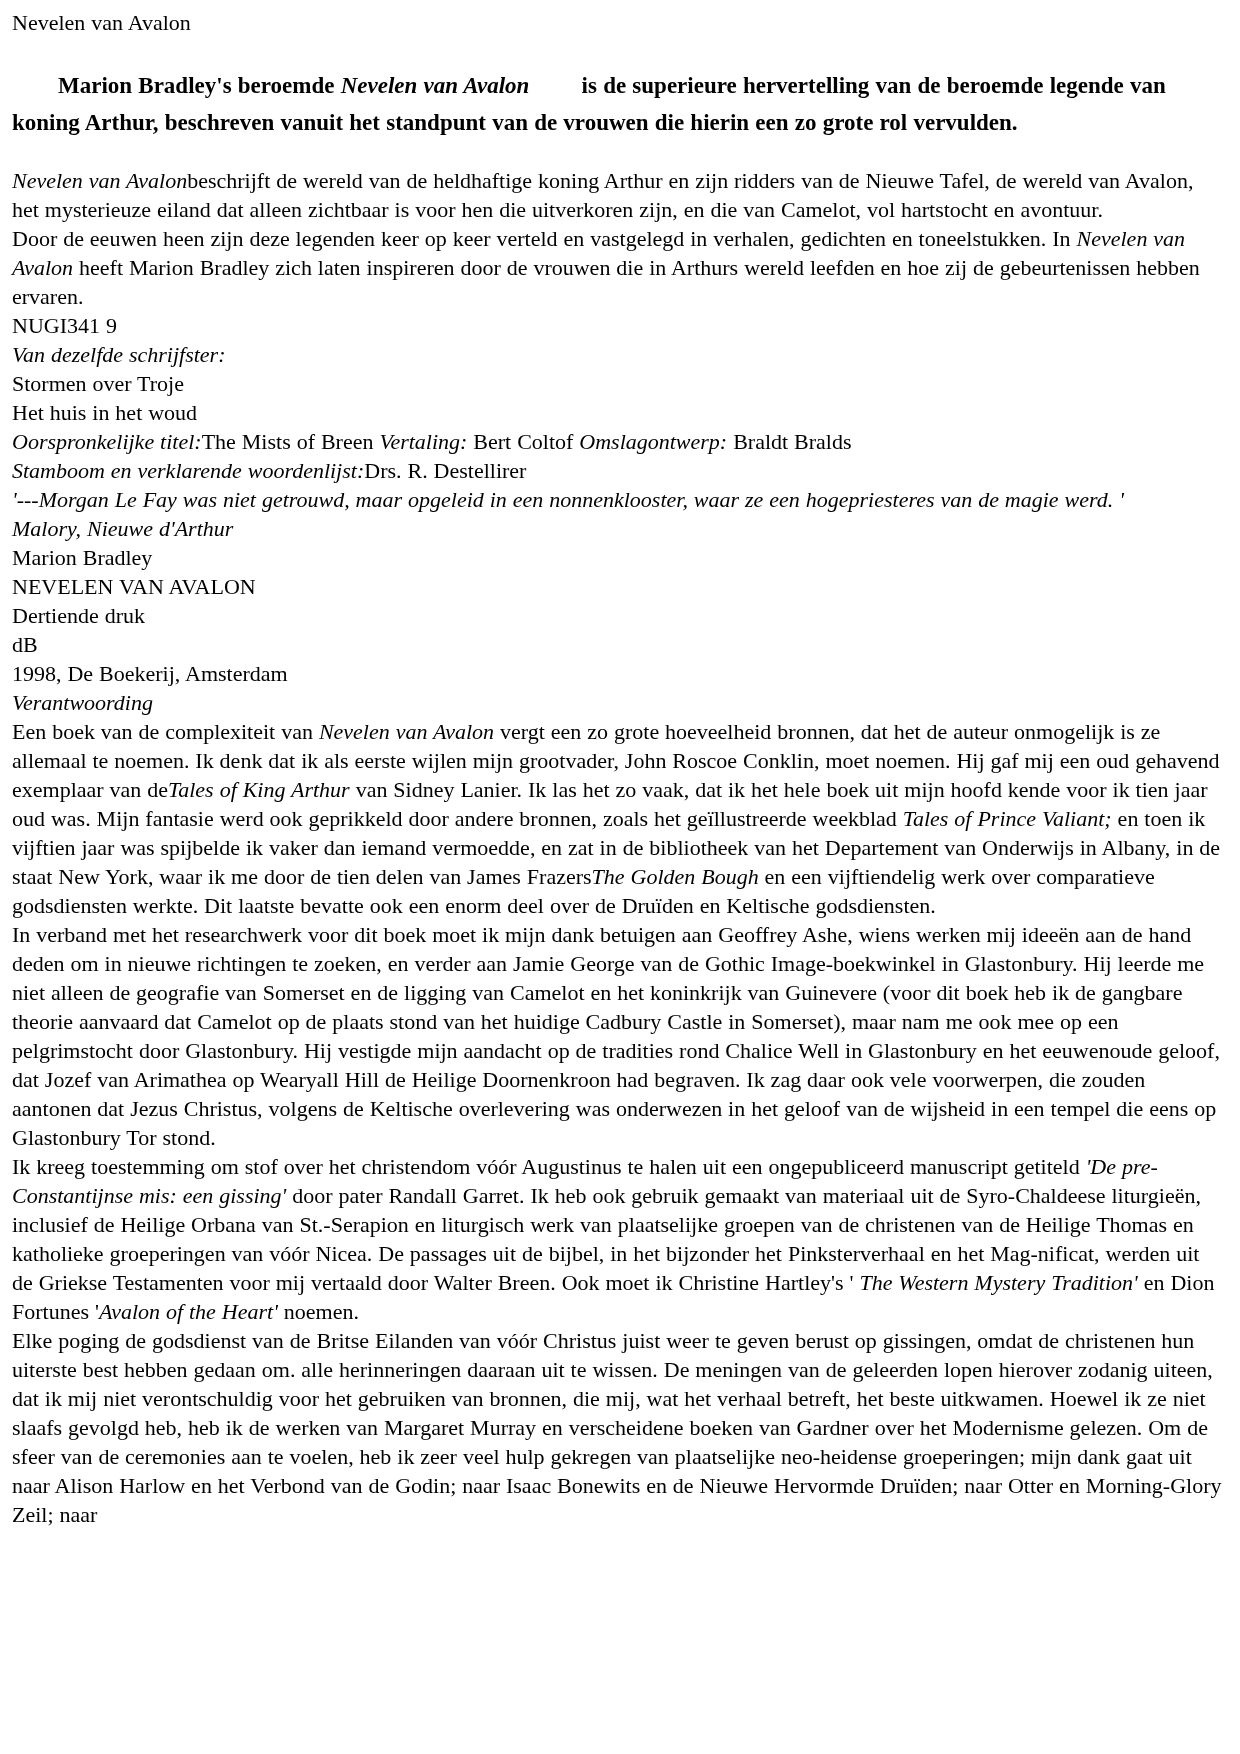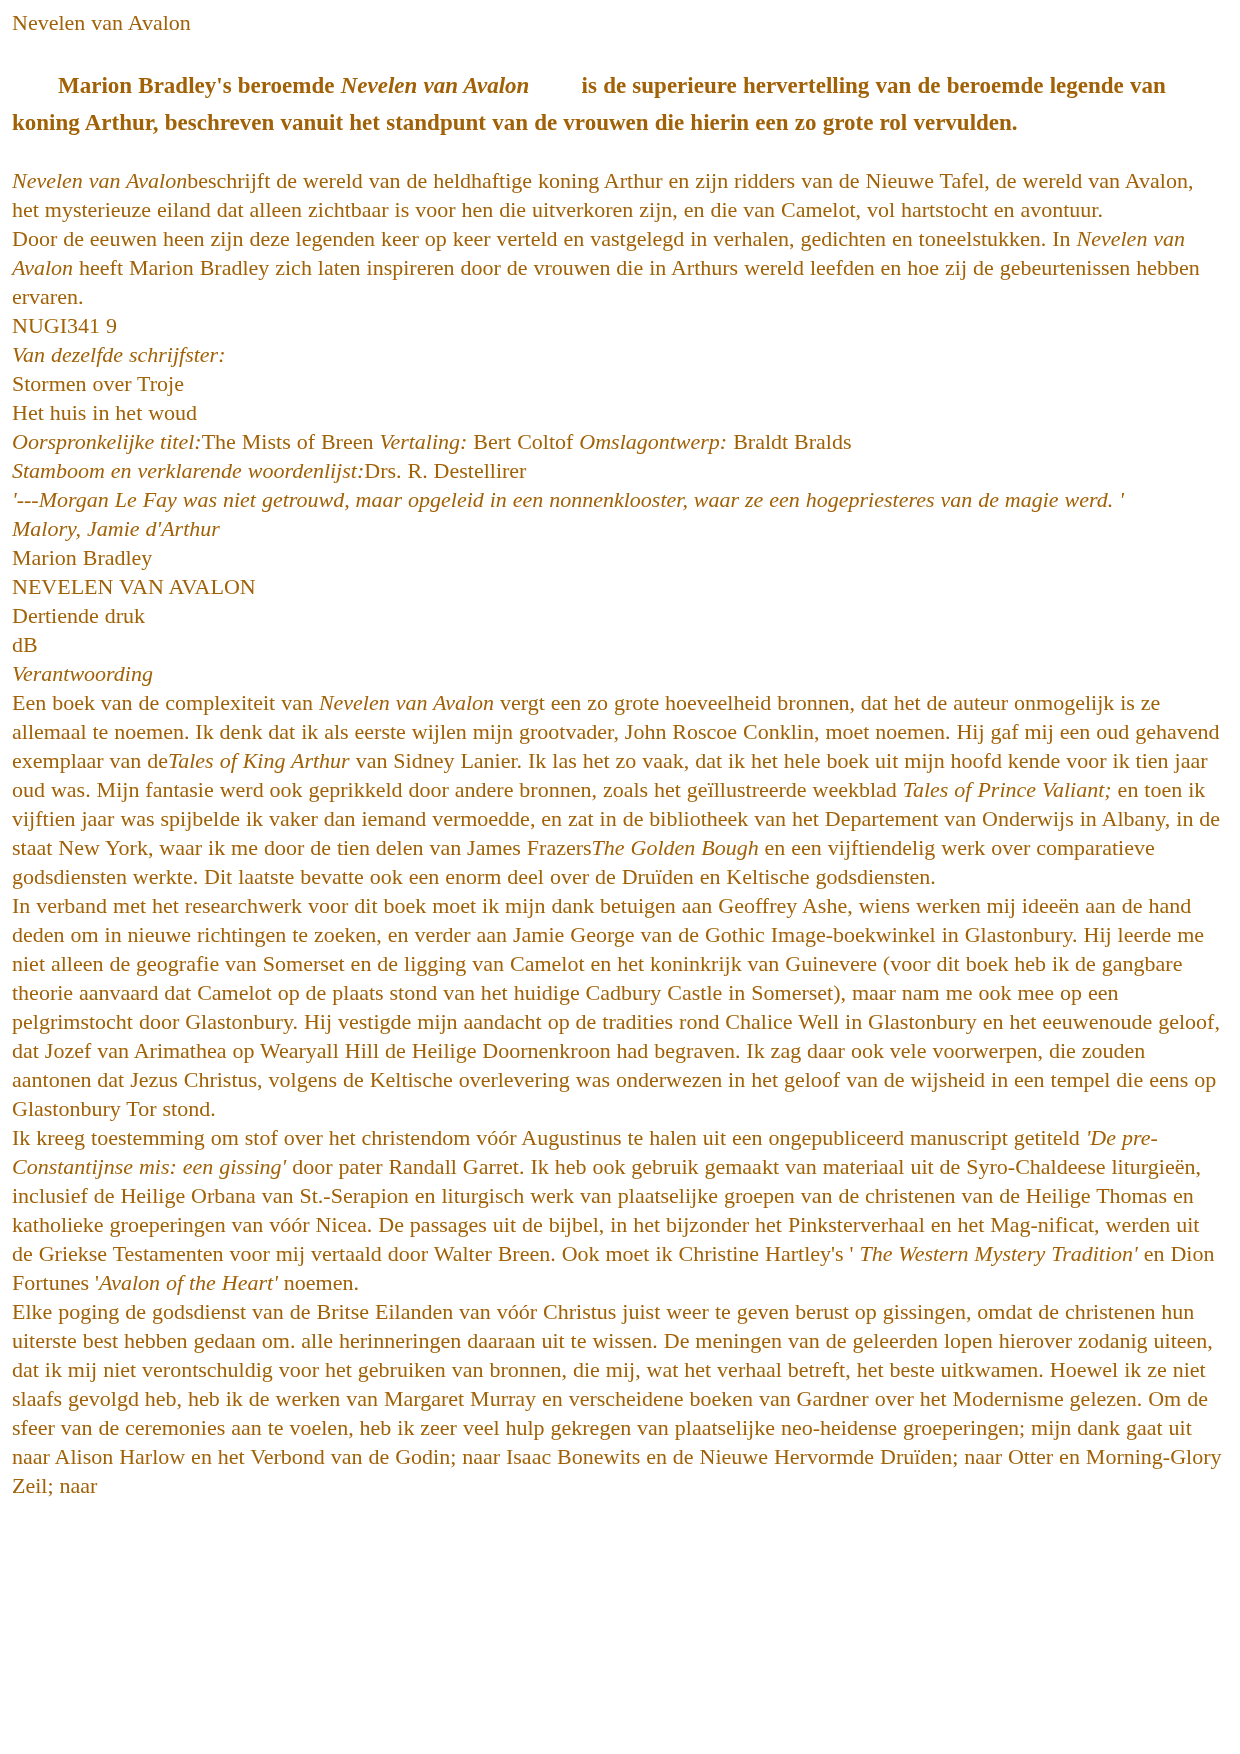--- a/index.html
+++ b/index.html
@@ -37,35 +37,36 @@
     margin-bottom: 25px;
   }
   .seg-n { font-style: normal; font-weight: inherit; }
   .seg-i { font-style: italic; }
   .seg-b { font-weight: bold; margin-left: 46px; }
   .seg-bi { font-weight: bold; font-style: italic; }
 </style>
 </head>
 <body>
 
-<div class="page" id="page-root" style="background: rgb(255, 255, 255); color: #a16207;">
+<div class="page" id="page-root" style="background: rgb(255, 255, 255); color: #000000;">
     <p class="para kind-title"><span class="seg-n">Nevelen van Avalon</span></p>
     <p class="para kind-lead"><span class="seg-b">Marion Bradley's beroemde </span><span class="seg-bi">Nevelen van Avalon</span><span class="seg-b"> is de superieure hervertelling van de beroemde legende van koning Arthur, beschreven vanuit het standpunt van de vrouwen die hierin een zo grote rol vervulden.</span></p>
     <p class="para kind-body"><span class="seg-i">Nevelen van Avalon</span><span class="seg-n">beschrijft de wereld van de heldhaftige koning Arthur en zijn ridders van de Nieuwe Tafel, de wereld van Avalon, het mysterieuze eiland dat alleen zichtbaar is voor hen die uitverkoren zijn, en die van Camelot, vol hartstocht en avontuur.</span></p>
     <p class="para kind-body"><span class="seg-n">Door de eeuwen heen zijn deze legenden keer op keer verteld en vastgelegd in verhalen, gedichten en toneelstukken. In </span><span class="seg-i">Nevelen van Avalon</span><span class="seg-n"> heeft Marion Bradley zich laten inspireren door de vrouwen die in Arthurs wereld leefden en hoe zij de gebeurtenissen hebben ervaren.</span></p>
     <p class="para kind-body"><span class="seg-n">NUGI341 9</span></p>
     <p class="para kind-body"><span class="seg-i">Van dezelfde schrijfster:</span></p>
     <p class="para kind-body"><span class="seg-n">Stormen over Troje</span></p>
     <p class="para kind-body"><span class="seg-n">Het huis in het woud</span></p>
     <p class="para kind-body"><span class="seg-i">Oorspronkelijke titel:</span><span class="seg-n">The Mists of Breen </span><span class="seg-i">Vertaling:</span><span class="seg-n"> Bert Coltof </span><span class="seg-i">Omslagontwerp:</span><span class="seg-n"> Braldt Bralds</span></p>
     <p class="para kind-body"><span class="seg-i">Stamboom en verklarende woordenlijst:</span><span class="seg-n">Drs. R. Destellirer</span></p>
     <p class="para kind-body"><span class="seg-i">'---Morgan Le Fay was niet getrouwd, maar opgeleid in een nonnenklooster, waar ze een hogepriesteres van de magie werd. '</span></p>
-    <p class="para kind-body"><span class="seg-i">Malory, Jamie d'Arthur</span></p>
+    <p class="para kind-body"><span class="seg-i">Malory, Nieuwe d'Arthur</span></p>
     <p class="para kind-body"><span class="seg-n">Marion Bradley</span></p>
     <p class="para kind-body"><span class="seg-n">NEVELEN VAN AVALON</span></p>
     <p class="para kind-body"><span class="seg-n">Dertiende druk</span></p>
     <p class="para kind-body"><span class="seg-n">dB</span></p>
+    <p class="para kind-body"><span class="seg-n">1998, De Boekerij, Amsterdam</span></p>
     <p class="para kind-body"><span class="seg-i">Verantwoording</span></p>
     <p class="para kind-body"><span class="seg-n">Een boek van de complexiteit van </span><span class="seg-i">Nevelen van Avalon</span><span class="seg-n"> vergt een zo grote hoeveelheid bronnen, dat het de auteur onmogelijk is ze allemaal te noemen. Ik denk dat ik als eerste wijlen mijn grootvader, John Roscoe Conklin, moet noemen. Hij gaf mij een oud gehavend exemplaar van de</span><span class="seg-i">Tales of King Arthur</span><span class="seg-n"> van Sidney Lanier. Ik las het zo vaak, dat ik het hele boek uit mijn hoofd kende voor ik tien jaar oud was. Mijn fantasie werd ook geprikkeld door andere bronnen, zoals het geïllustreerde weekblad </span><span class="seg-i">Tales of Prince Valiant;</span><span class="seg-n"> en toen ik vijftien jaar was spijbelde ik vaker dan iemand vermoedde, en zat in de bibliotheek van het Departement van Onderwijs in Albany, in de staat New York, waar ik me door de tien delen van James Frazers</span><span class="seg-i">The Golden Bough</span><span class="seg-n"> en een vijftiendelig werk over comparatieve godsdiensten werkte. Dit laatste bevatte ook een enorm deel over de Druïden en Keltische godsdiensten.</span></p>
     <p class="para kind-body"><span class="seg-n">In verband met het researchwerk voor dit boek moet ik mijn dank betuigen aan Geoffrey Ashe, wiens werken mij ideeën aan de hand deden om in nieuwe richtingen te zoeken, en verder aan Jamie George van de Gothic Image-boekwinkel in Glastonbury. Hij leerde me niet alleen de geografie van Somerset en de ligging van Camelot en het koninkrijk van Guinevere (voor dit boek heb ik de gangbare theorie aanvaard dat Camelot op de plaats stond van het huidige Cadbury Castle in Somerset), maar nam me ook mee op een pelgrimstocht door Glastonbury. Hij vestigde mijn aandacht op de tradities rond Chalice Well in Glastonbury en het eeuwenoude geloof, dat Jozef van Arimathea op Wearyall Hill de Heilige Doornenkroon had begraven. Ik zag daar ook vele voorwerpen, die zouden aantonen dat Jezus Christus, volgens de Keltische overlevering was onderwezen in het geloof van de wijsheid in een tempel die eens op Glastonbury Tor stond.</span></p>
     <p class="para kind-body"><span class="seg-n">Ik kreeg toestemming om stof over het christendom vóór Augustinus te halen uit een ongepubliceerd manuscript getiteld </span><span class="seg-i">'De pre-Constantijnse mis: een gissing'</span><span class="seg-n"> door pater Randall Garret. Ik heb ook gebruik gemaakt van materiaal uit de Syro-Chaldeese liturgieën, inclusief de Heilige Orbana van St.-Serapion en liturgisch werk van plaatselijke groepen van de christenen van de Heilige Thomas en katholieke groeperingen van vóór Nicea. De passages uit de bijbel, in het bijzonder het Pinksterverhaal en het Mag-nificat, werden uit de Griekse Testamenten voor mij vertaald door Walter Breen. Ook moet ik Christine Hartley's ' </span><span class="seg-i">The Western Mystery Tradition'</span><span class="seg-n"> en Dion Fortunes '</span><span class="seg-i">Avalon of the Heart'</span><span class="seg-n"> noemen.</span></p>
     <p class="para kind-body"><span class="seg-n">Elke poging de godsdienst van de Britse Eilanden van vóór Christus juist weer te geven berust op gissingen, omdat de christenen hun uiterste best hebben gedaan om. alle herinneringen daaraan uit te wissen. De meningen van de geleerden lopen hierover zodanig uiteen, dat ik mij niet verontschuldig voor het gebruiken van bronnen, die mij, wat het verhaal betreft, het beste uitkwamen. Hoewel ik ze niet slaafs gevolgd heb, heb ik de werken van Margaret Murray en verscheidene boeken van Gardner over het Modernisme gelezen. Om de sfeer van de ceremonies aan te voelen, heb ik zeer veel hulp gekregen van plaatselijke neo-heidense groeperingen; mijn dank gaat uit naar Alison Harlow en het Verbond van de Godin; naar Isaac Bonewits en de Nieuwe Hervormde Druïden; naar Otter en Morning-Glory Zeil; naar</span></p>
   </div>
 
 </body></html>

